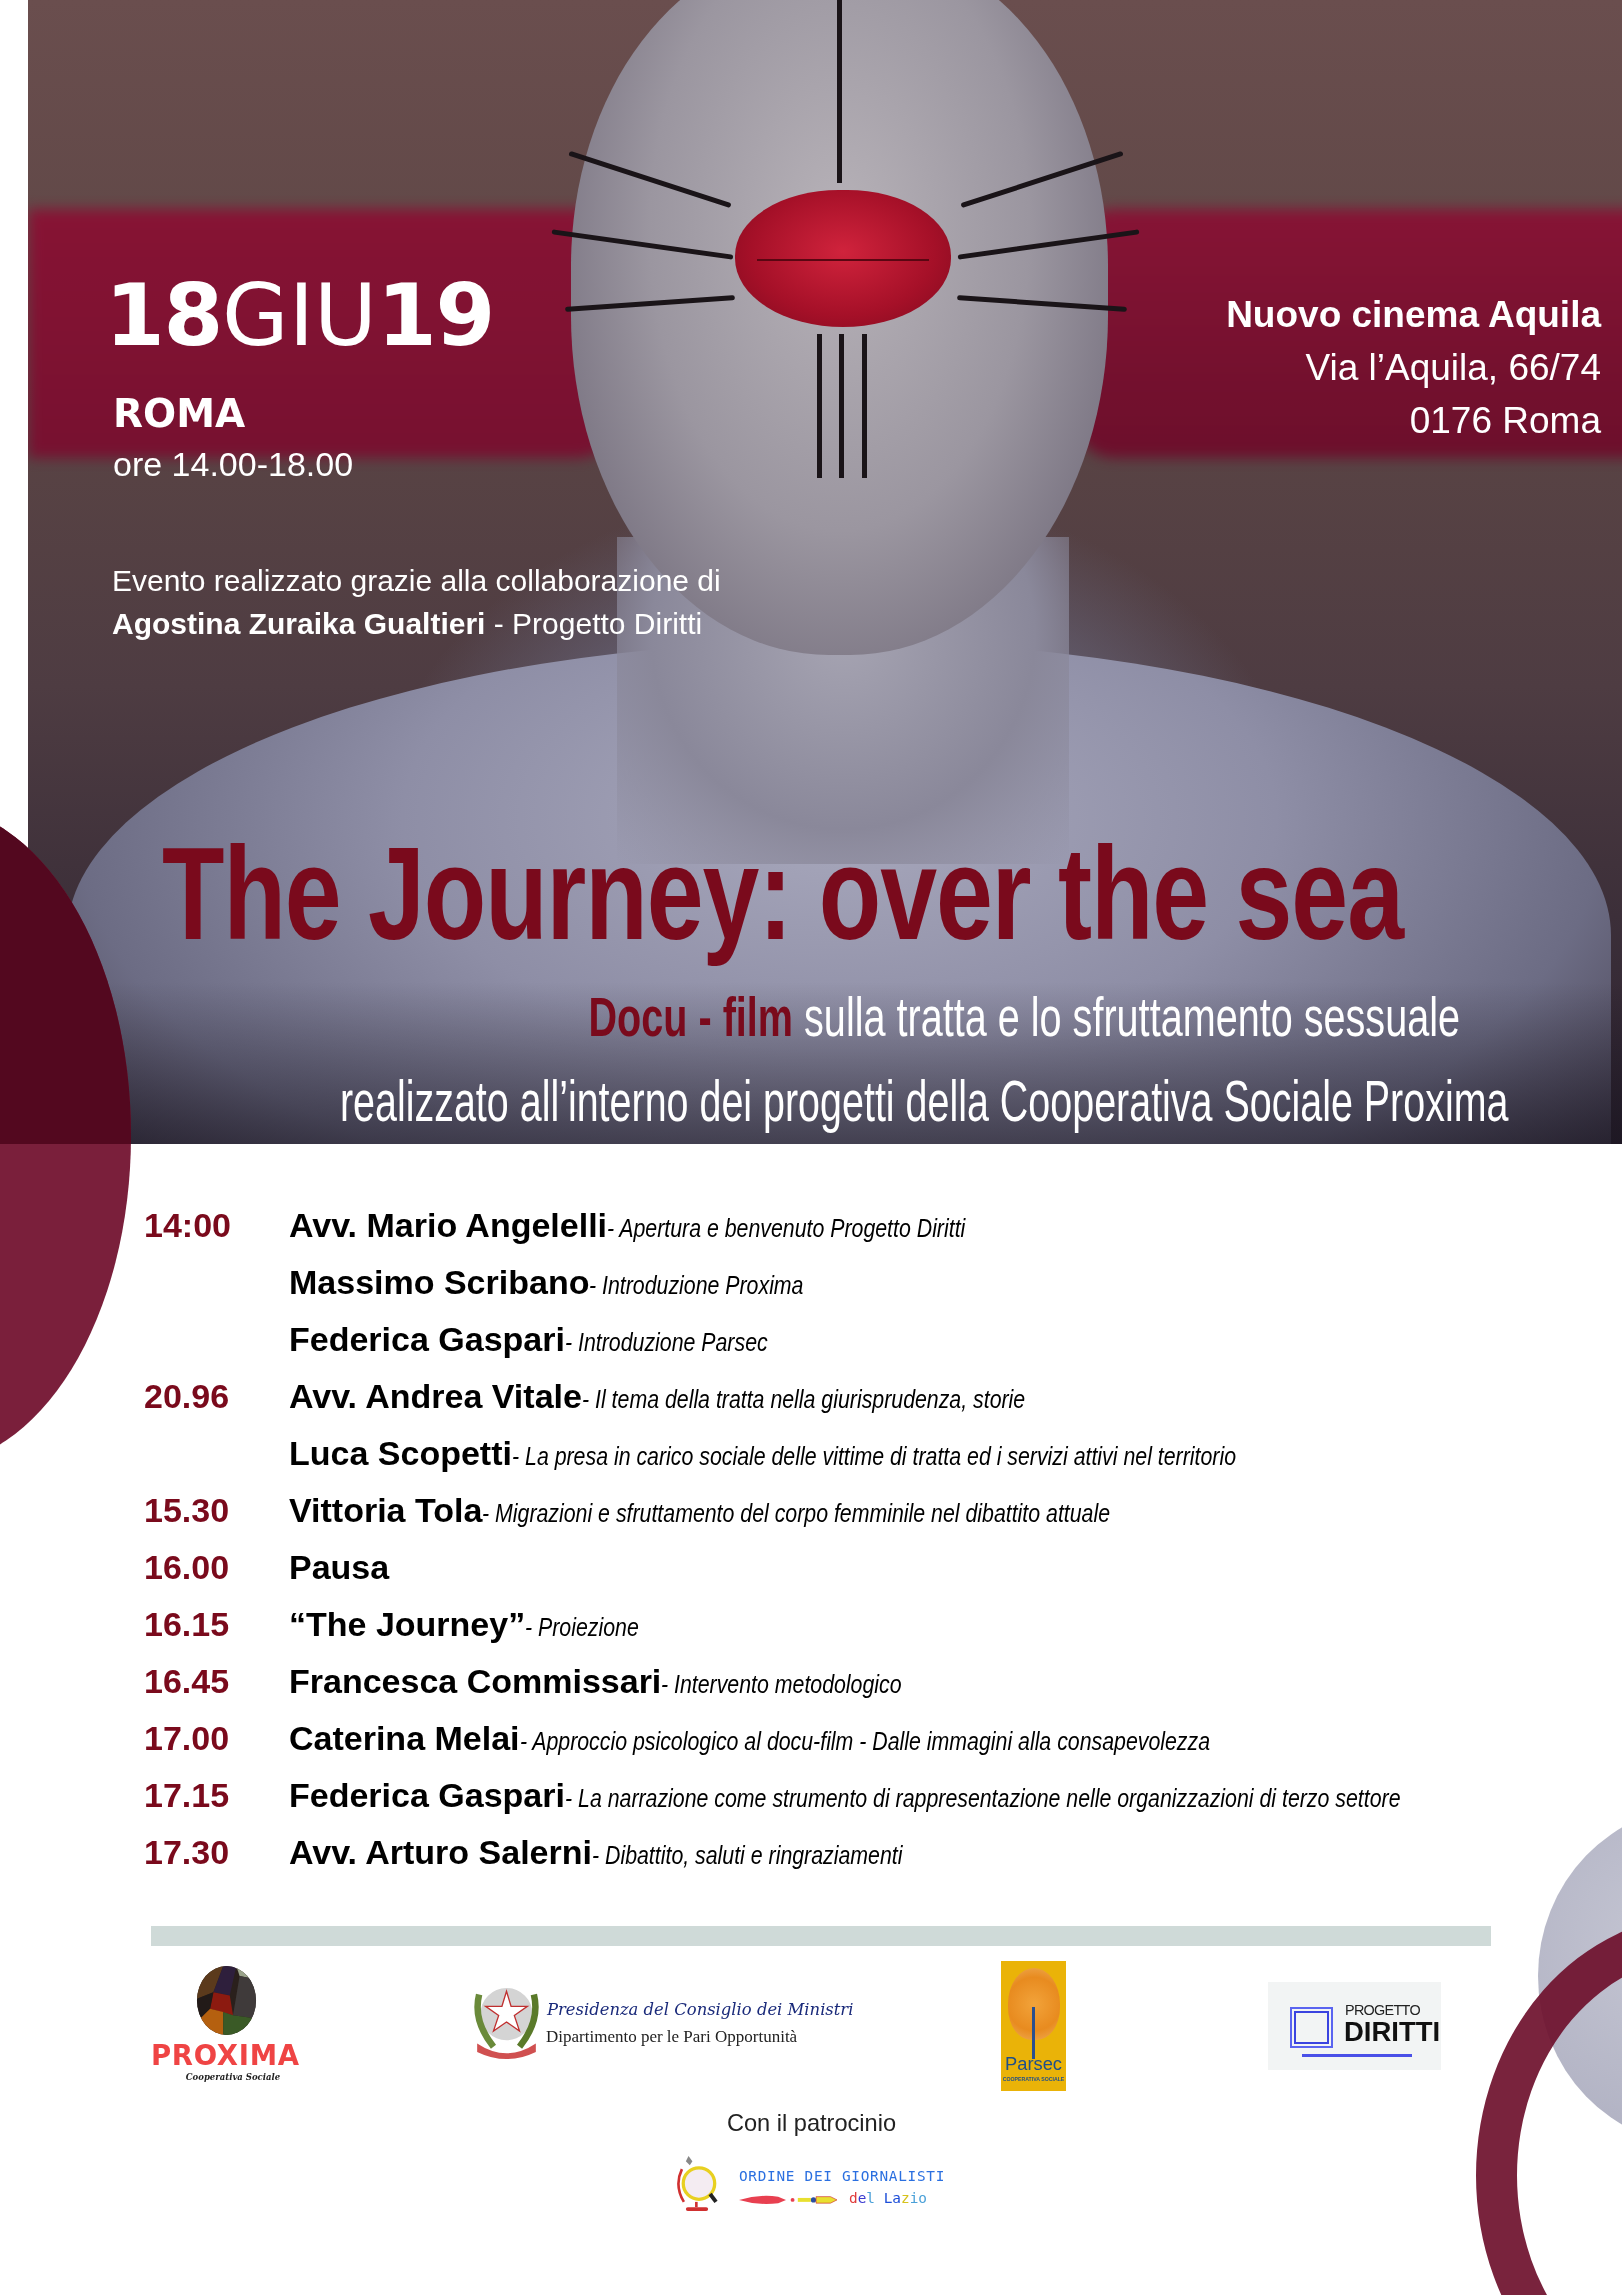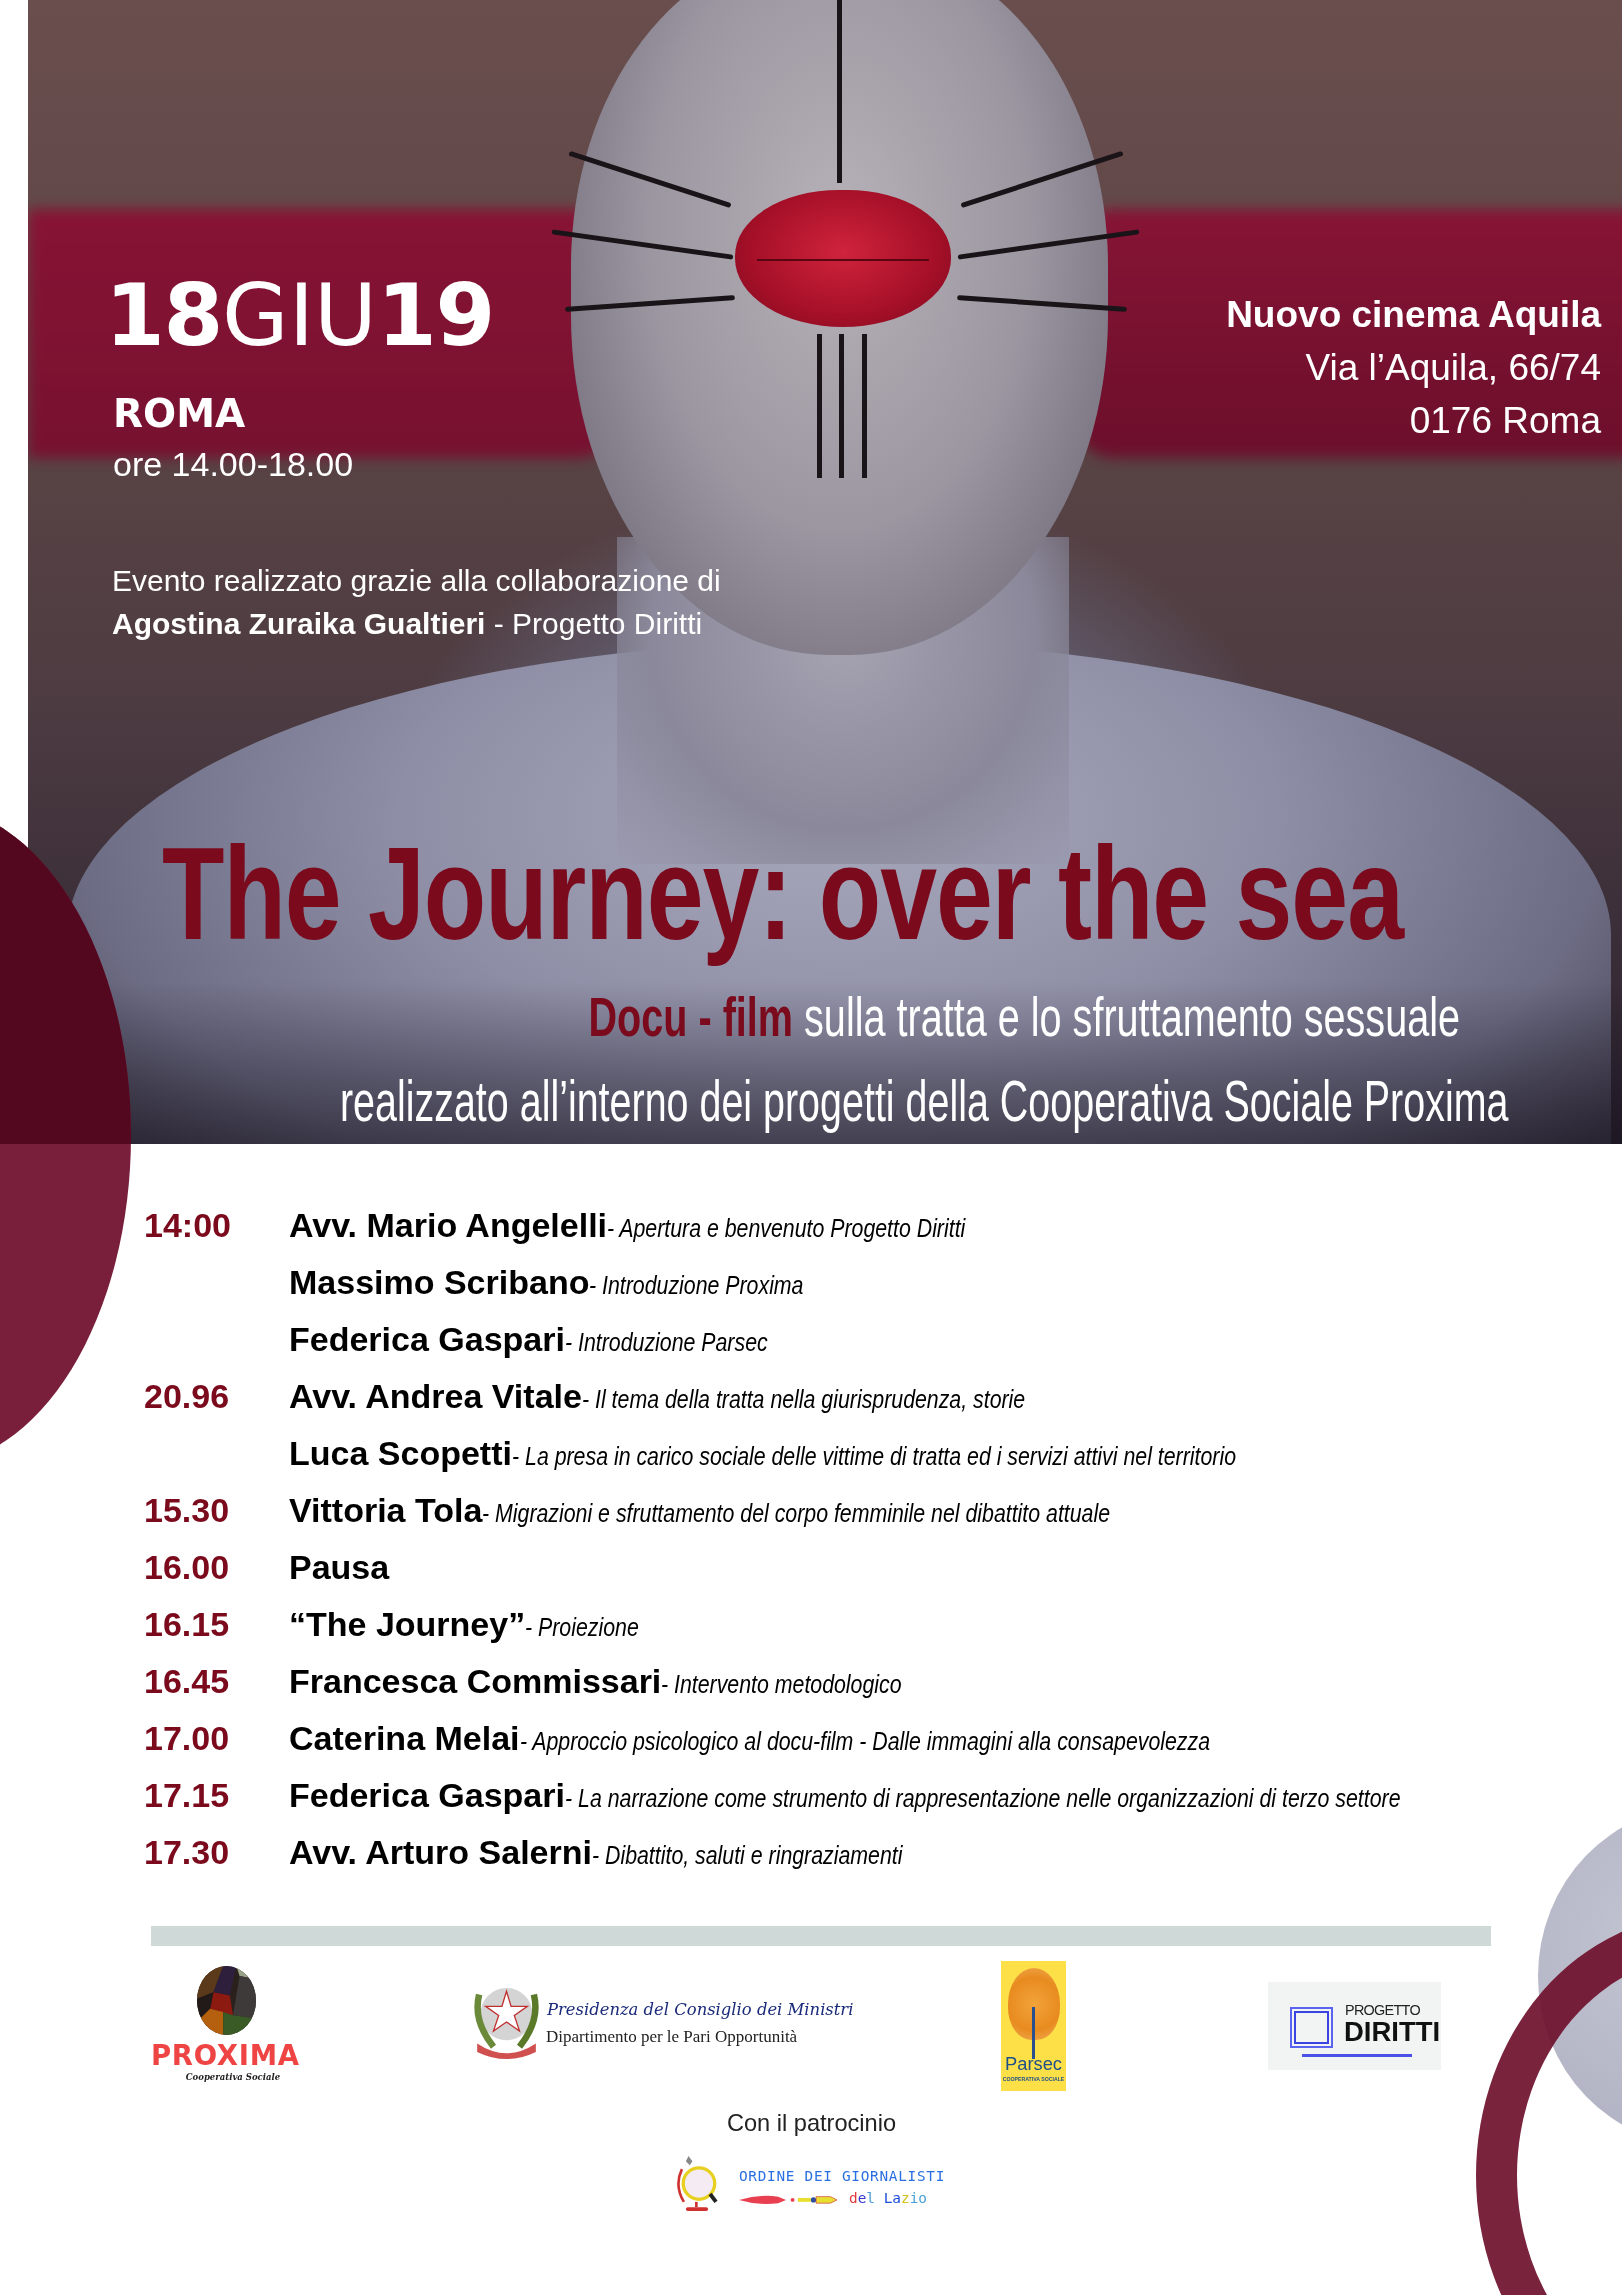--- a/index.html
+++ b/index.html
@@ -71,21 +71,21 @@
   .proxima { left:151px; top:1966px; width:164px; height:124px; }
   .proxima-mark { position:absolute; left:46px; top:0; width:59px; height:69px; border-radius:50%; overflow:hidden; background:#2a201c; }
   .proxima-name { position:absolute; left:0; top:73px; width:164px; font-family:"DejaVu Sans", sans-serif; font-weight:bold; font-size:27.5px; color:#ef4444; letter-spacing:0.7px; }
   .proxima-sub { position:absolute; left:0; top:106px; width:164px; text-align:center; font-family:"DejaVu Serif", serif; font-style:italic; font-weight:bold; font-size:8.5px; color:#222; }
 
   .presidenza { left:467px; top:1975px; width:393px; height:88px; }
   .emblem { position:absolute; left:0; top:0; width:79px; height:88px; }
   .pres-line1 { position:absolute; left:80px; top:25px; font-family:"DejaVu Serif", serif; font-style:italic; font-size:16.4px; color:#1a2a7a; white-space:nowrap; }
   .pres-line2 { position:absolute; left:79px; top:52px; font-family:"Liberation Serif", serif; font-size:17px; color:#222; white-space:nowrap; }
 
-  .parsec { left:1001px; top:1961px; width:65px; height:130px; background:#fde047; }
+  .parsec { left:1001px; top:1961px; width:65px; height:130px; background:#eab308; }
   .parsec-tree { position:absolute; left:6.5px; top:6.5px; width:52px; height:72px; border-radius:50% 50% 45% 45%; background:radial-gradient(circle, #f2a33a 0%, #e88b1f 60%, #f0b05c 100%); }
   .parsec-trunk { position:absolute; left:31px; top:46px; width:2.6px; height:52px; background:#2a4f8f; }
   .parsec-name { position:absolute; left:0; top:92px; width:65px; text-align:center; font-family:"Liberation Sans", sans-serif; font-size:18.3px; color:#1f4f8a; }
   .parsec-sub { position:absolute; left:0; top:115px; width:65px; text-align:center; font-family:"Liberation Sans", sans-serif; font-size:5.2px; font-weight:bold; color:#1f4f8a; }
 
   .diritti { left:1268px; top:1982px; width:173px; height:88px; background:#f2f4f4; }
   .diritti-box { position:absolute; left:22px; top:25px; width:43px; height:80px; box-sizing:border-box; border:2.6px solid #5a64f0; }
   .diritti-box::after { content:""; position:absolute; left:2px; top:2px; right:2px; bottom:2px; border:2px solid #3a44e0; }
   .diritti-box { height:41px; }
   .diritti-top { position:absolute; left:77px; top:19.6px; font-family:"Liberation Sans", sans-serif; font-size:14.4px; color:#222; font-weight:normal; letter-spacing:-0.7px; }

